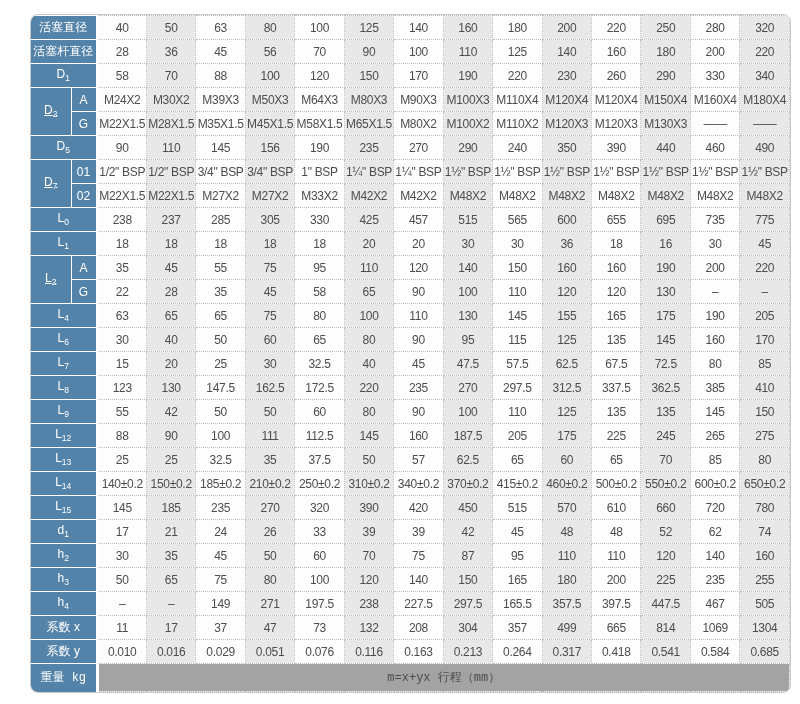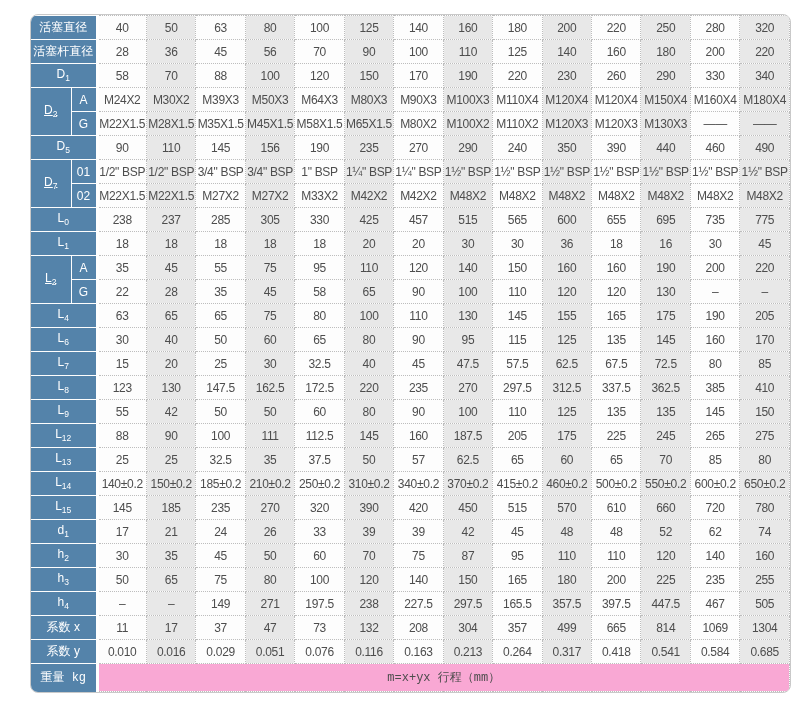--- a/index.html
+++ b/index.html
@@ -9,21 +9,21 @@
             border:1px solid #c9c9c9;border-radius:8px;overflow:hidden;background:#fdfdfd;}
   table.spec{width:100%;border-collapse:collapse;table-layout:fixed;}
   table.spec tr{height:24px;}
   table.spec tr.last{height:28px;font-family:Liberation Mono, monospace;}
   td{padding:0;box-sizing:border-box;}
   
   td.data{border:1px dotted #bdbdbd;text-align:center;vertical-align:middle;
           font-size:12px;color:#4d4d4d;background:#fdfdfd;letter-spacing:-0.3px;
           white-space:nowrap;overflow:hidden;}
   td.data.shade{background:#e8e8e8;}
-  td.data.formula{background:#f9a8d4;letter-spacing:0;}
+  td.data.formula{background:#a3a3a3;letter-spacing:0;}
   
   td.lbl{background:#5483aa;color:#ffffff;text-align:center;vertical-align:middle;
          font-size:12px;white-space:nowrap;overflow:hidden;
          border-top:1px dotted rgba(255,255,255,0.5);}
   tr:first-child td.lbl{border-top:none;}
   td.lbl.main{border-right:3px solid #ffffff;}
   td.lbl.sub{border-right:3px solid #ffffff;}
   td.lbl.group{border-right:1px dotted rgba(255,255,255,0.5);text-decoration:underline;}
   td.lbl sub{font-size:8.5px;}
 </style>

